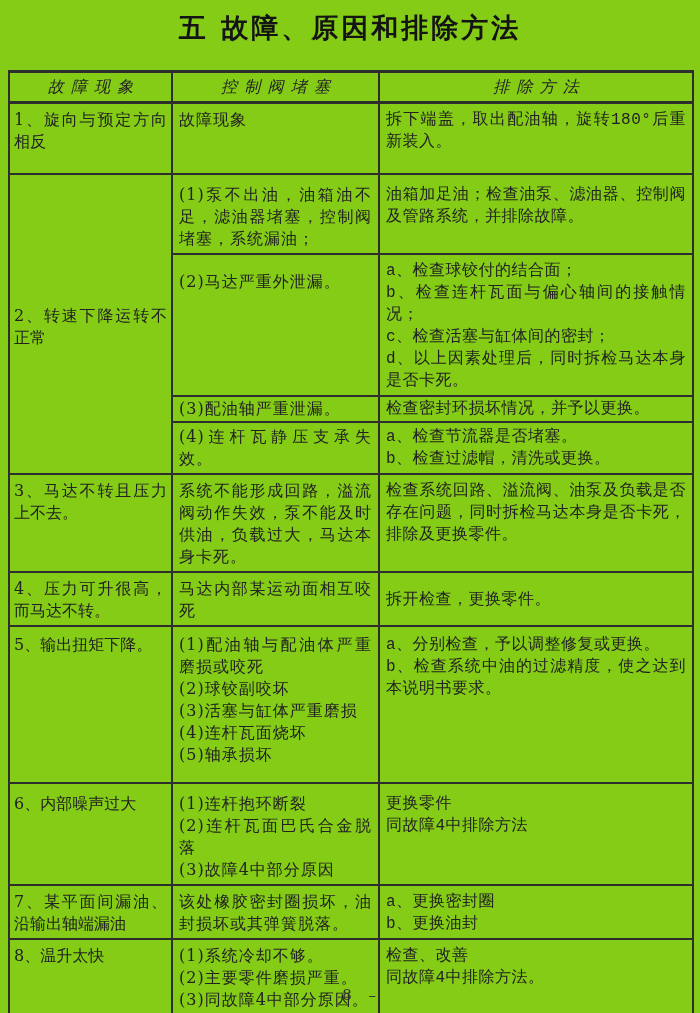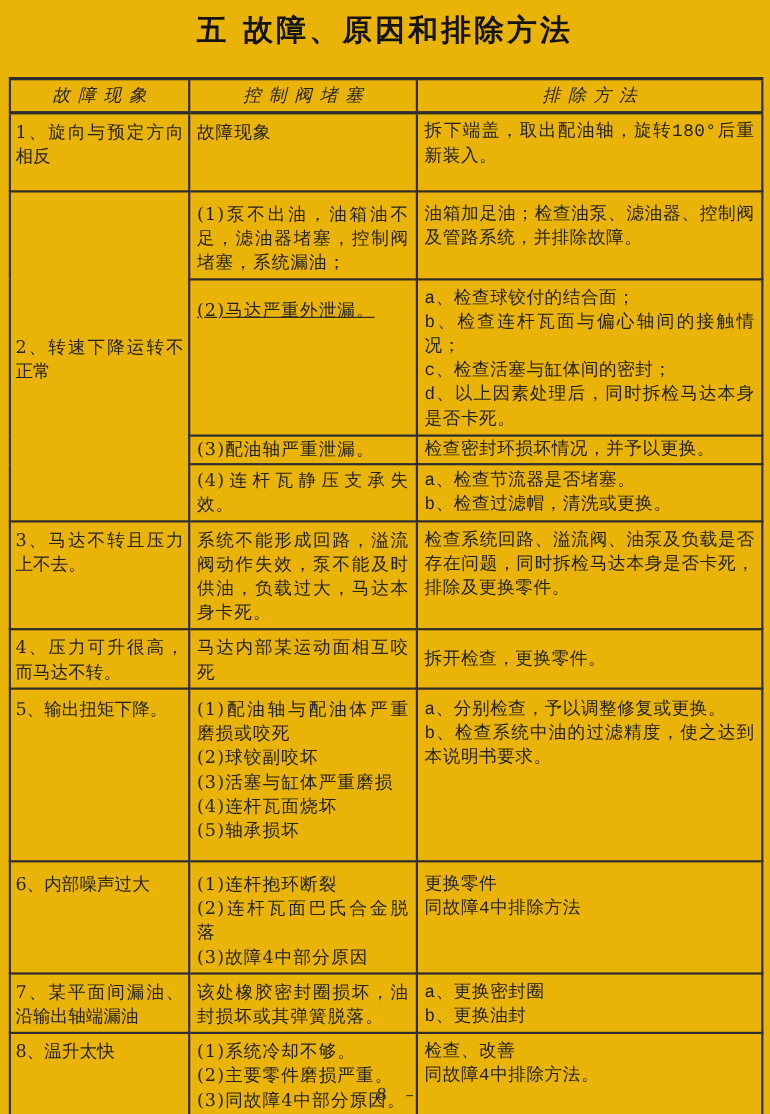--- a/index.html
+++ b/index.html
@@ -6,21 +6,21 @@
     margin: 0;
     padding: 0;
     background: #ffffff;
     color: #1f1f1f;
     font-family: "DejaVu Serif", "Liberation Serif", serif;
   }
   .page {
     position: relative;
     width: 700px;
     height: 1013px;
-    background: #eab308;
+    background: #84cc16;
     overflow: hidden;
   }
   .title {
     margin: 6px 0 0 0;
     height: 44px;
     line-height: 44px;
     text-align: center;
     font-size: 27px;
     font-weight: bold;
     letter-spacing: 3px;
@@ -60,21 +60,21 @@
     padding: 5px 6px 3px 6px;
   }
   td.fault {
     padding-left: 4px;
     padding-right: 4px;
     margin-top: 28px;
   }
   td.cause { letter-spacing: 1px; }
   td.solution { letter-spacing: 0.5px; font-family: Liberation Mono, monospace; }
   .va-mid { vertical-align: middle !important; }
-  .pad-big { padding-top: 16px !important; text-decoration: underline; }
+  .pad-big { padding-top: 16px !important; }
   tr.r1  { height: 71px; }
   tr.r2a { height: 77px; }
   tr.r2a td { padding-top: 9px; }
   tr.r2b { height: 138px; }
   tr.r2c { height: 25px; }
   tr.r2c td { padding-top: 1px; padding-bottom: 1px; }
   tr.r2d { height: 49px; }
   tr.r2d td { padding-top: 3px; }
   tr.r3  { height: 82px; }
   tr.r4  { height: 52px; }

